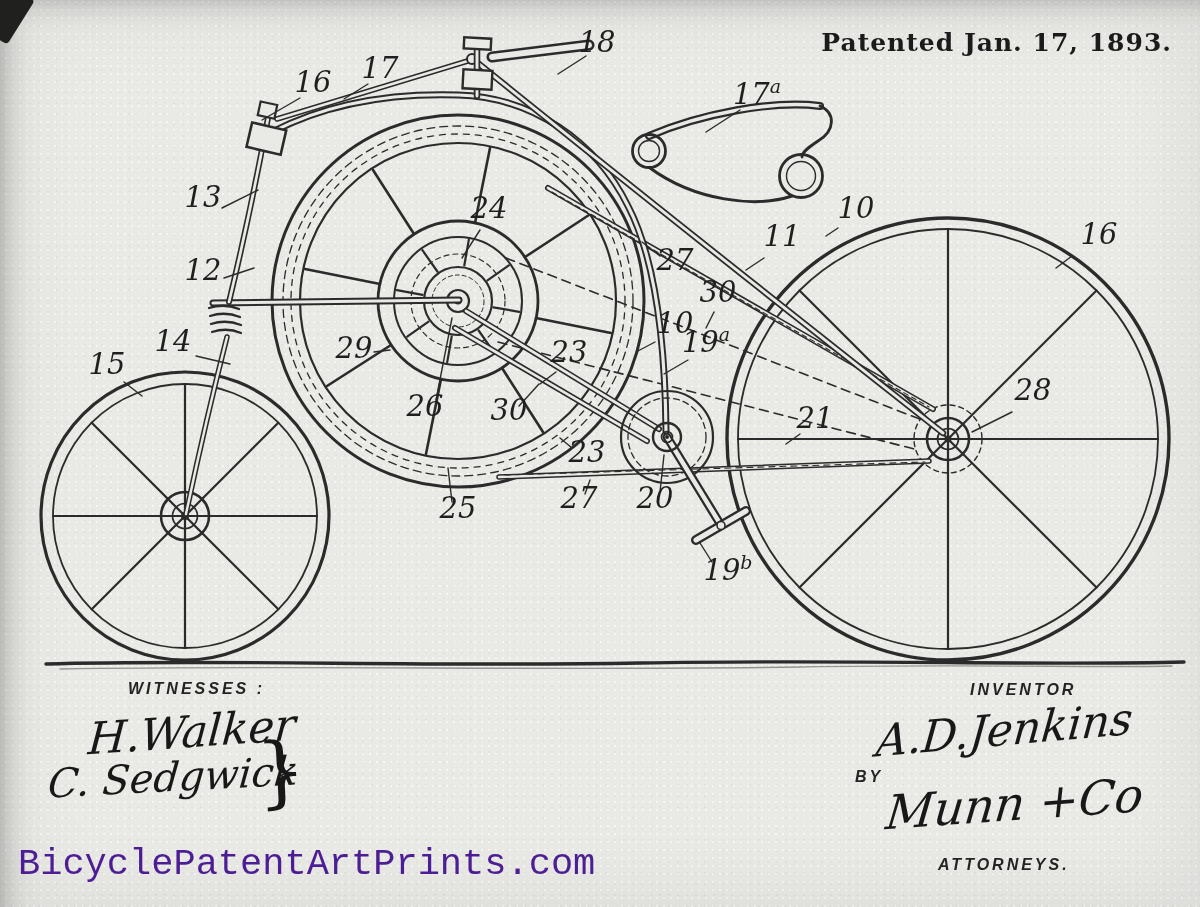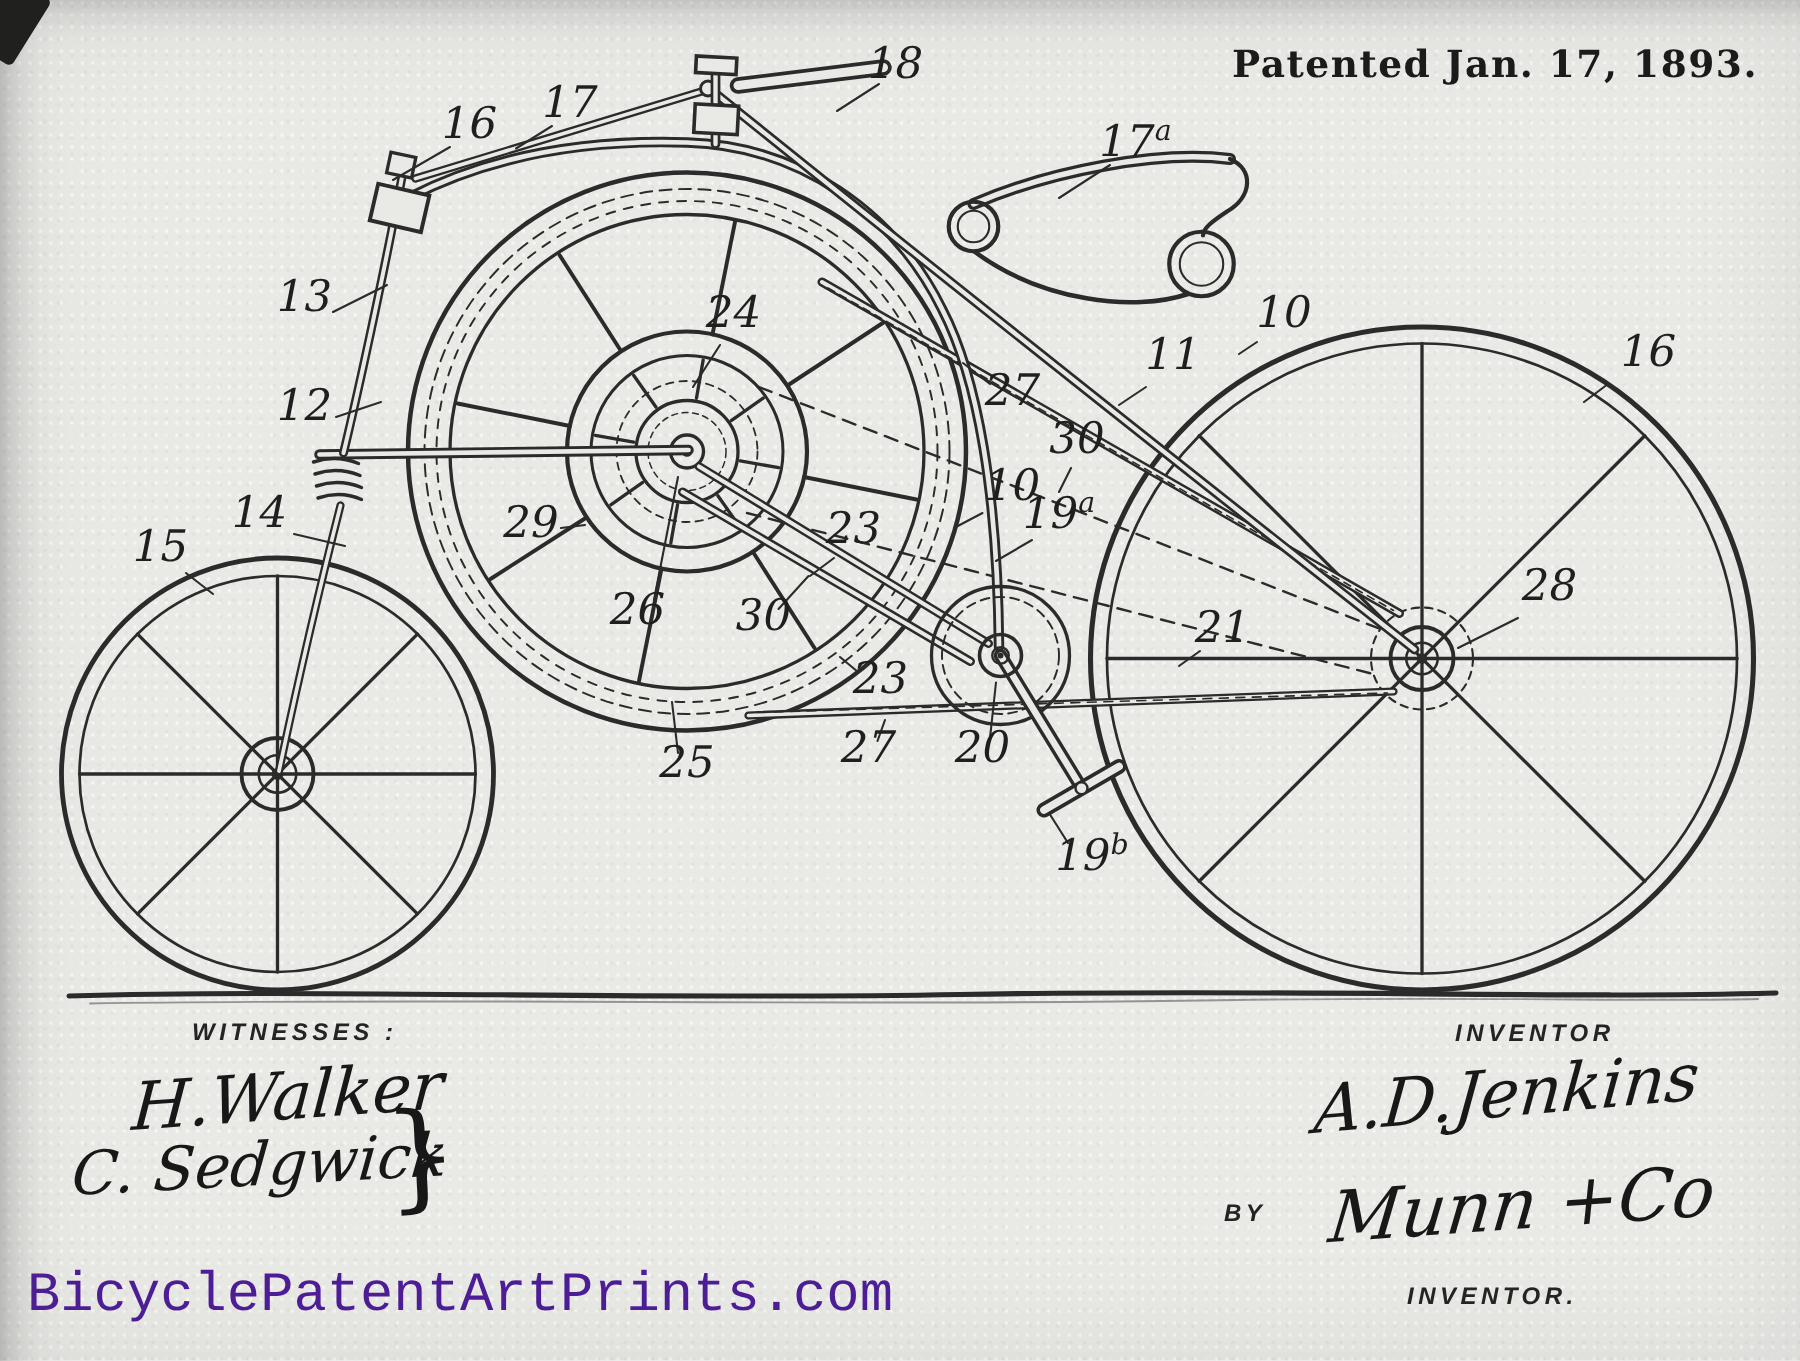--- a/index.html
+++ b/index.html
@@ -236,17 +236,17 @@
 
 <div class="txt patent-date" style="right:28px;top:28px;">Patented Jan. 17, 1893.</div>
 
 <div class="txt caps" style="left:128px;top:680px;">WITNESSES :</div>
 <div class="txt script sig1" style="left:88px;top:706px;">H.Walker</div>
 <div class="txt script sig2" style="left:48px;top:754px;">C. Sedgwick</div>
 <div class="txt brace" style="left:256px;top:726px;">}</div>
 
 <div class="txt caps" style="left:930px;top:681px;margin-left:40px;">INVENTOR</div>
 <div class="txt script inv-sig" style="left:876px;top:704px;">A.D.Jenkins</div>
-<div class="txt caps" style="left:816px;top:768px;margin-top:33px;">BY</div>
+<div class="txt caps" style="left:855px;top:768px;">BY</div>
 <div class="txt script att-sig" style="left:886px;top:776px;">Munn +Co</div>
-<div class="txt caps" style="left:938px;top:856px;">INVENTOR.</div>
+<div class="txt caps" style="left:938px;top:856px;">ATTORNEYS.</div>
 
 <div class="txt watermark" style="left:18px;top:843px;">BicyclePatentArtPrints.com</div>
 
 </body></html>

